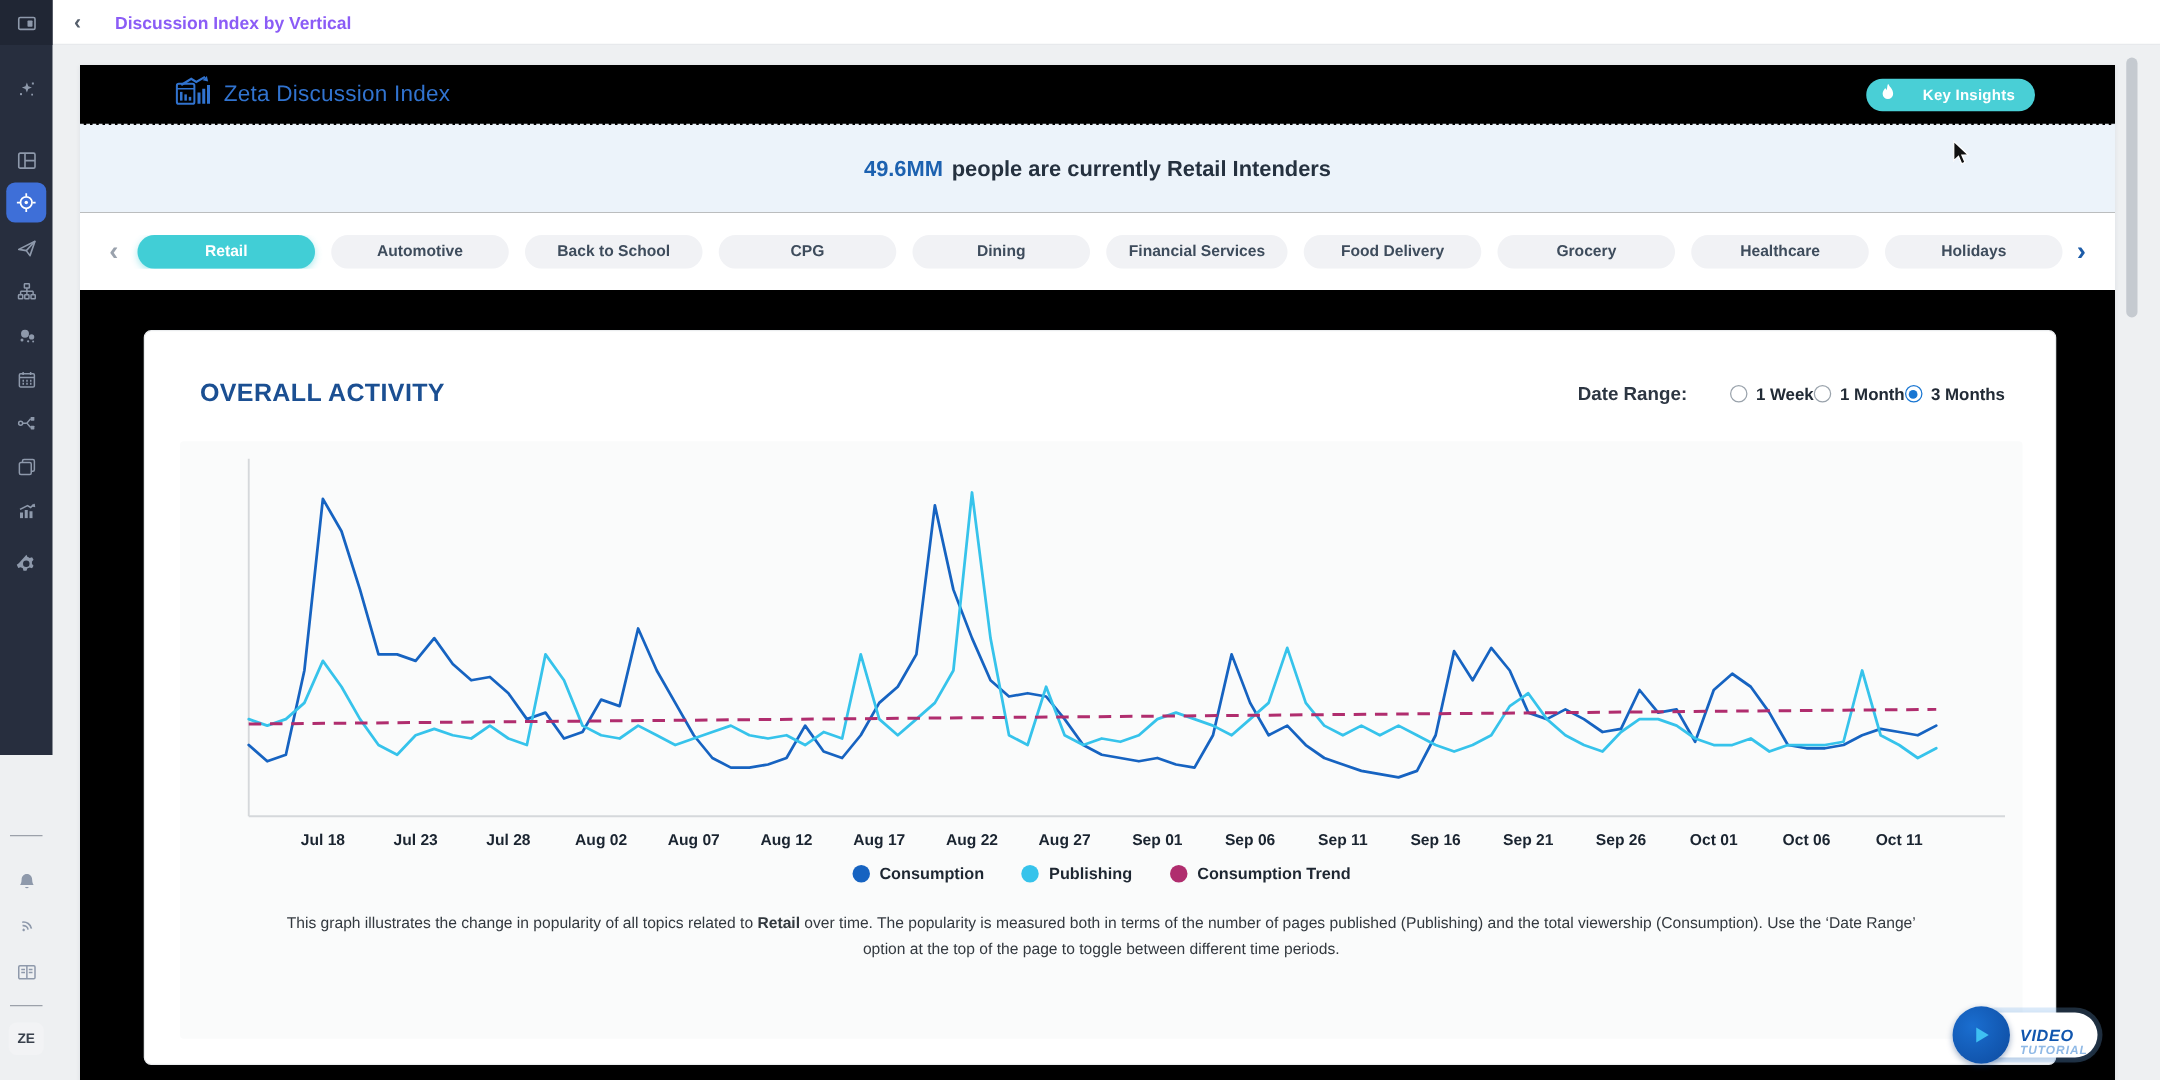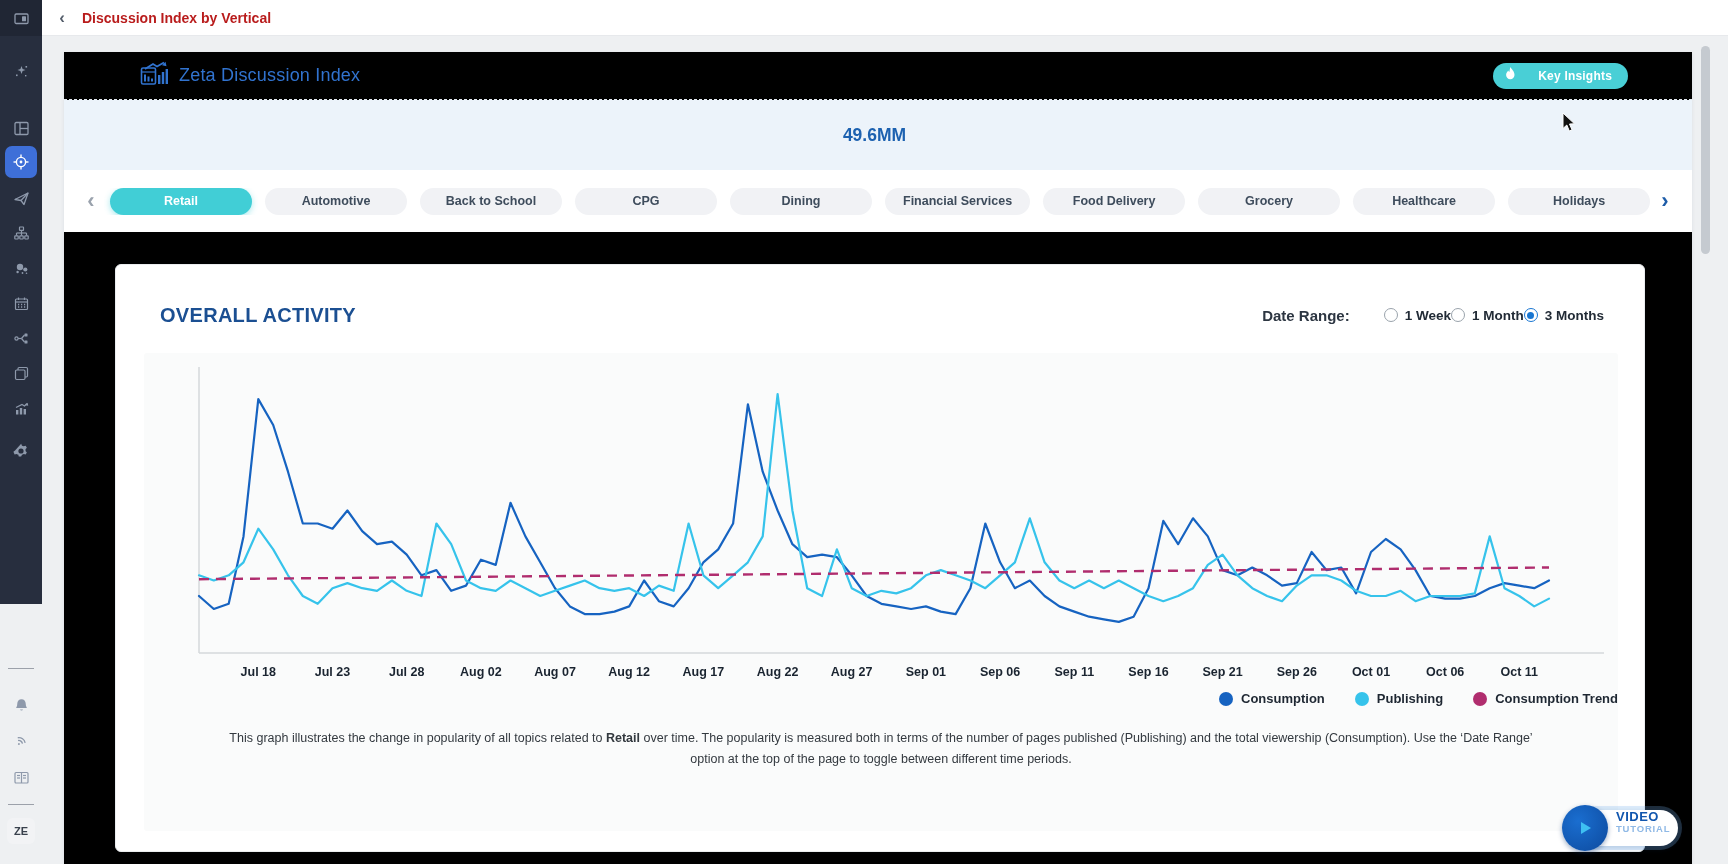--- a/index.html
+++ b/index.html
@@ -20,21 +20,21 @@
   .sb-divider { position:absolute; left:8px; width:26px; height:1px; background:#49516280; }
   .avatar-badge { position:absolute; left:7px; top:818px; width:28px; height:26px;
     background:#f2f3f5; border-radius:6px; display:flex; align-items:center;
     justify-content:center; font-size:11px; font-weight:700; color:#39414d; cursor:pointer; }
 
   
   .topbar { position:absolute; left:42px; top:0; width:1686px; height:36px; background:#ffffff;
     border-bottom:1px solid #e7e9ec; display:flex; align-items:center; z-index:20; }
   .back-btn { width:40px; text-align:center; font-size:17px; color:#555e6b;
     font-weight:700; cursor:pointer; }
-  .topbar-title { font-size:14px; font-weight:700; color:#b91c1c; }
+  .topbar-title { font-size:14px; font-weight:700; color:#8b5cf6; margin-left:10px; }
 
   
   .card { position:absolute; left:64px; top:52px; width:1628px; height:831px;
     background:#000000; box-shadow:0 1px 4px rgba(30,40,60,.08); }
   .card-header { height:48px; display:flex; align-items:center; padding:0 64px 0 76px;
     border-bottom:1px dashed #e3e9f0; }
   .logo-wrap { display:flex; align-items:center; gap:9px; }
   .logo-text { font-size:18px; color:#3173cf; letter-spacing:.2px; }
   .spacer { flex:1; }
   .key-insights { background:#49cfd6; color:#fff; font-size:12px; font-weight:700;
@@ -69,33 +69,33 @@
     background:#fff; position:relative; }
   .radio-circle.checked { border-color:#1976d2; }
   .radio-circle.checked::after { content:""; position:absolute; left:2.5px; top:2.5px;
     width:7px; height:7px; border-radius:50%; background:#1976d2; }
 
   .chart-panel { position:absolute; left:28px; top:88px; width:1474px; height:478px;
     background:#fafbfb; border-radius:3px; }
   .chart-svg { display:block; }
   .tick { font-family:"Liberation Sans", sans-serif; font-size:12.5px; font-weight:700;
     fill:#1a2430; }
-  .legend { display:flex; justify-content:flex-end; gap:30px; margin-top:8px; }
+  .legend { display:flex; justify-content:center; gap:30px; margin-top:8px; }
   .legend-item { display:flex; align-items:center; gap:8px; font-size:13px; font-weight:600;
     color:#1e2732; }
   .legend-dot { width:14px; height:14px; border-radius:50%; }
   .description { margin:22px auto 0; max-width:1330px; text-align:center; font-size:12.5px;
     color:#33393f; line-height:1.65; }
 
   
   .scroll-thumb { position:absolute; right:18px; top:46px; width:9px; height:208px;
     background:#c5cad0; border-radius:5px; z-index:40; cursor:grab; }
   .video-btn { position:absolute; right:50px; bottom:18px; width:100px; height:36px;
     background:#ffffff; border-radius:20px; box-shadow:0 0 0 4px rgba(120,180,240,.25),
-    0 2px 6px rgba(20,60,120,.25); display:flex; align-items:flex-start; z-index:50; cursor:pointer; }
+    0 2px 6px rgba(20,60,120,.25); display:flex; align-items:flex-end; z-index:50; cursor:pointer;font-style:italic; }
   .video-circle { position:absolute; left:-16px; top:-5px; width:46px; height:46px;
     border-radius:50%; background:radial-gradient(circle at 35% 35%, #1a6ed0, #0d4a9e);
     box-shadow:0 2px 5px rgba(10,50,110,.4); display:flex; align-items:center;
     justify-content:center; }
   .video-text { margin-left:38px; line-height:1.05; }
   .video-text .l1 { font-size:13px; font-weight:800; color:#1156ae; letter-spacing:.5px; }
   .video-text .l2 { font-size:9.5px; font-weight:800; color:#8fb9e6; letter-spacing:.8px; }
   .cursor { position:absolute; left:1562px; top:112px; z-index:60; }
 </style>
 </head>
@@ -273,20 +273,21 @@
           <svg width="11" height="14" viewBox="0 0 11 14" fill="#ffffff">
               <path d="M5.5 0C6.5 2.5 9.5 4 9.5 8a4.2 4.2 0 0 1-8.4 0C1.1 5.8 2.4 4.6 3.2 3.4 3.9 4.5 4.3 5 4.3 5 4.9 3.4 4.6 1.7 5.5 0z"></path>
             </svg>
         </span>
         <span>Key Insights</span>
       </button>
     </div>
 
     <div class="banner">
       <span class="hl">49.6MM</span>
+      <span>people are currently Retail Intenders</span>
     </div>
 
     <div class="tabs-row">
       <span class="tab-chevron">‹</span>
       <div class="tabs-strip" id="tabs-strip">
           <div class="pill active">Retail</div>
           <div class="pill">Automotive</div>
           <div class="pill">Back to School</div>
           <div class="pill">CPG</div>
           <div class="pill">Dining</div>

